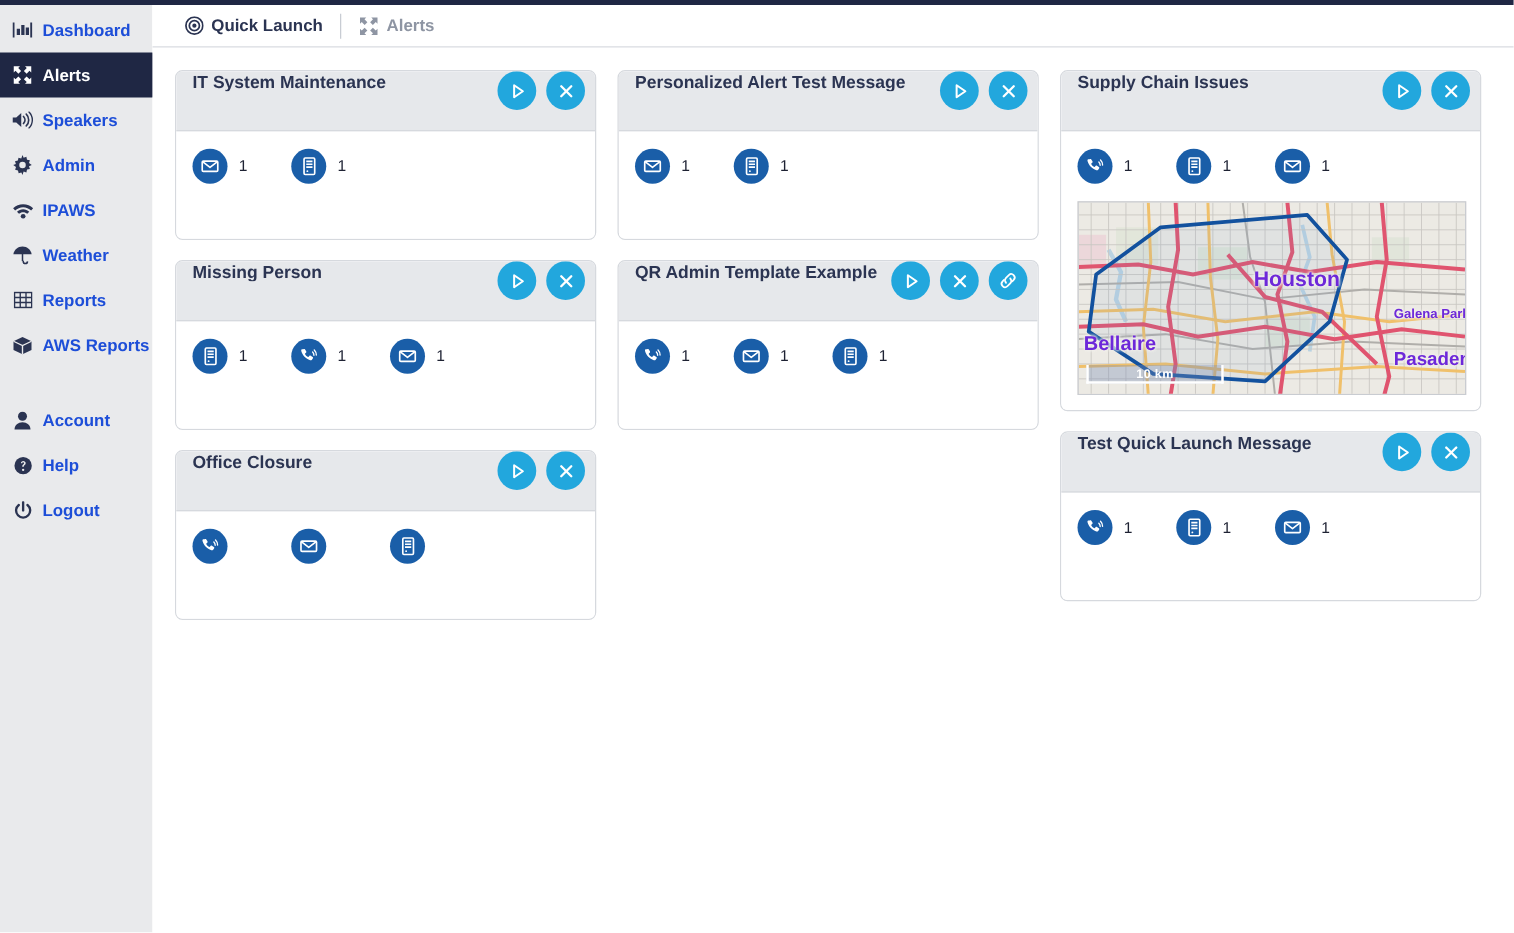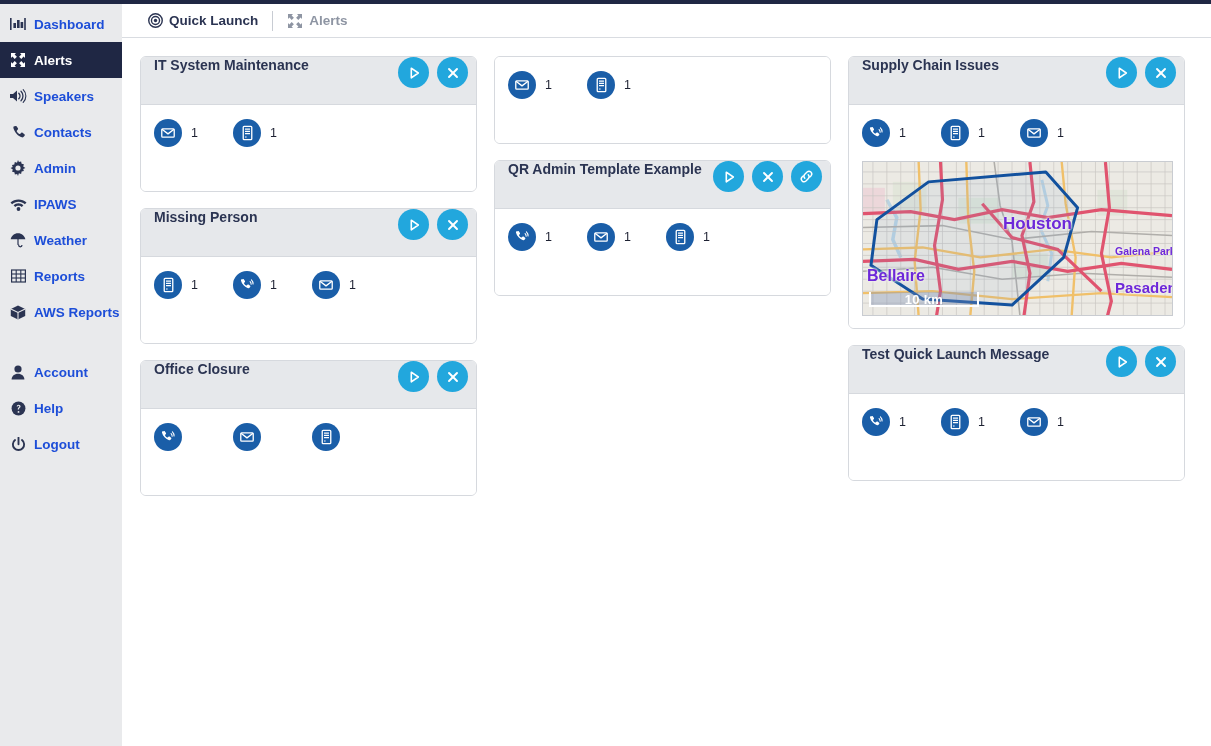--- a/index.html
+++ b/index.html
@@ -231,21 +231,21 @@
   }
   .map-canvas { position: absolute; inset: 0; }
   .map-scale {
     position: absolute;
     left: 6px; bottom: 8px;
     width: 110px; height: 15px;
     border: 2px solid #ffffff;
     border-top: none;
     background: rgba(120,140,180,0.35);
     color: #ffffff;
-    font-size: 13px;
+    font-size: 10px;
     font-weight: bold;
     text-align: center;
     line-height: 15px;
     letter-spacing: .3px;
   }
   .map-label {
     position: absolute;
     color: #6d28d9;
     font-weight: bold;
     white-space: nowrap;
@@ -286,28 +286,20 @@
       <div class="nav-item">
         <span class="nav-icon">
           <svg width="17" height="14" viewBox="0 0 17 14">
             <path d="M0 5h3l4-3.6v11.2L3 9H0z" fill="currentColor"></path>
             <path d="M8.8 4.2a4 4 0 010 5.6" stroke="currentColor" stroke-width="1.4" fill="none" stroke-linecap="round"></path>
             <path d="M11 2.3a6.6 6.6 0 010 9.4" stroke="currentColor" stroke-width="1.3" fill="none" stroke-linecap="round"></path>
             <path d="M13.2 .6a9 9 0 010 12.8" stroke="currentColor" stroke-width="1.1" fill="none" stroke-linecap="round"></path>
           </svg>
         </span>
         <span>Speakers</span>
-      </div>
-      <div class="nav-item">
-        <span class="nav-icon">
-          <svg width="15" height="15" viewBox="0 0 16 16">
-            <path d="M4.3 1.2c.5-.4 1.2-.3 1.6.2l1.5 2c.3.5.25 1.1-.15 1.5l-.9.9c-.3.3-.35.7-.15 1 .6 1.1 1.6 2.1 2.7 2.7.35.2.75.15 1-.15l.9-.9c.4-.4 1-.45 1.5-.15l2 1.5c.5.4.6 1.1.2 1.6l-1 1.2c-.5.6-1.3.8-2 .55C7.8 11.9 4 8.1 2.6 3.4c-.25-.75-.05-1.55.55-2z" fill="currentColor"></path>
-          </svg>
-        </span>
-        <span>Contacts</span>
       </div>
       <div class="nav-item">
         <span class="nav-icon">
           <svg width="16" height="16" viewBox="0 0 16 16">
             <path d="M8 0l.9 2.1 2.2-.7 .5 2.3 2.3.5-.7 2.2L15.4 8l-2.2.9.7 2.2-2.3.5-.5 2.3-2.2-.7L8 16l-.9-2.1-2.2.7-.5-2.3-2.3-.5.7-2.2L.6 8l2.1-.9-.7-2.2 2.3-.5.5-2.3 2.2.7z" fill="currentColor"></path>
             <circle cx="8" cy="8" r="2.6" fill="#e9eaec"></circle>
           </svg>
         </span>
         <span>Admin</span>
       </div>
@@ -558,20 +550,36 @@
                     </svg>
                   </span>
                   <span class="chan-count"></span>
                 </div>
               </div>
             </div>
           </div>
         </div>
       <div class="col col-2" id="col-2">
           <div class="card">
+            <div class="card-header">
+              <div class="card-title">Personalized Alert Test Message</div>
+              <div class="hdr-actions">
+                <button class="circle-btn">
+                  <svg width="16" height="16" viewBox="0 0 16 16">
+                    <path d="M5.3 3.2l7 4.8-7 4.8z" fill="none" stroke="#ffffff" stroke-width="1.6" stroke-linejoin="round"></path>
+                  </svg>
+                </button>
+                <button class="circle-btn">
+                  <svg width="16" height="16" viewBox="0 0 16 16">
+                    <line x1="4" y1="4" x2="12" y2="12" stroke="#ffffff" stroke-width="1.9" stroke-linecap="round"></line>
+                    <line x1="12" y1="4" x2="4" y2="12" stroke="#ffffff" stroke-width="1.9" stroke-linecap="round"></line>
+                  </svg>
+                </button>
+              </div>
+            </div>
             <div class="card-body">
               <div class="chan-row">
                 <div class="chan">
                   <span class="chan-icon">
                     <svg width="16" height="16" viewBox="0 0 18 18">
                       <rect x="2" y="4.4" width="14" height="9.2" rx="1" fill="none" stroke="#ffffff" stroke-width="1.5"></rect>
                       <path d="M2.6 5.1L9 10l6.4-4.9" fill="none" stroke="#ffffff" stroke-width="1.5" stroke-linecap="round" stroke-linejoin="round"></path>
                     </svg>
                   </span>
                   <span class="chan-count">1</span>

